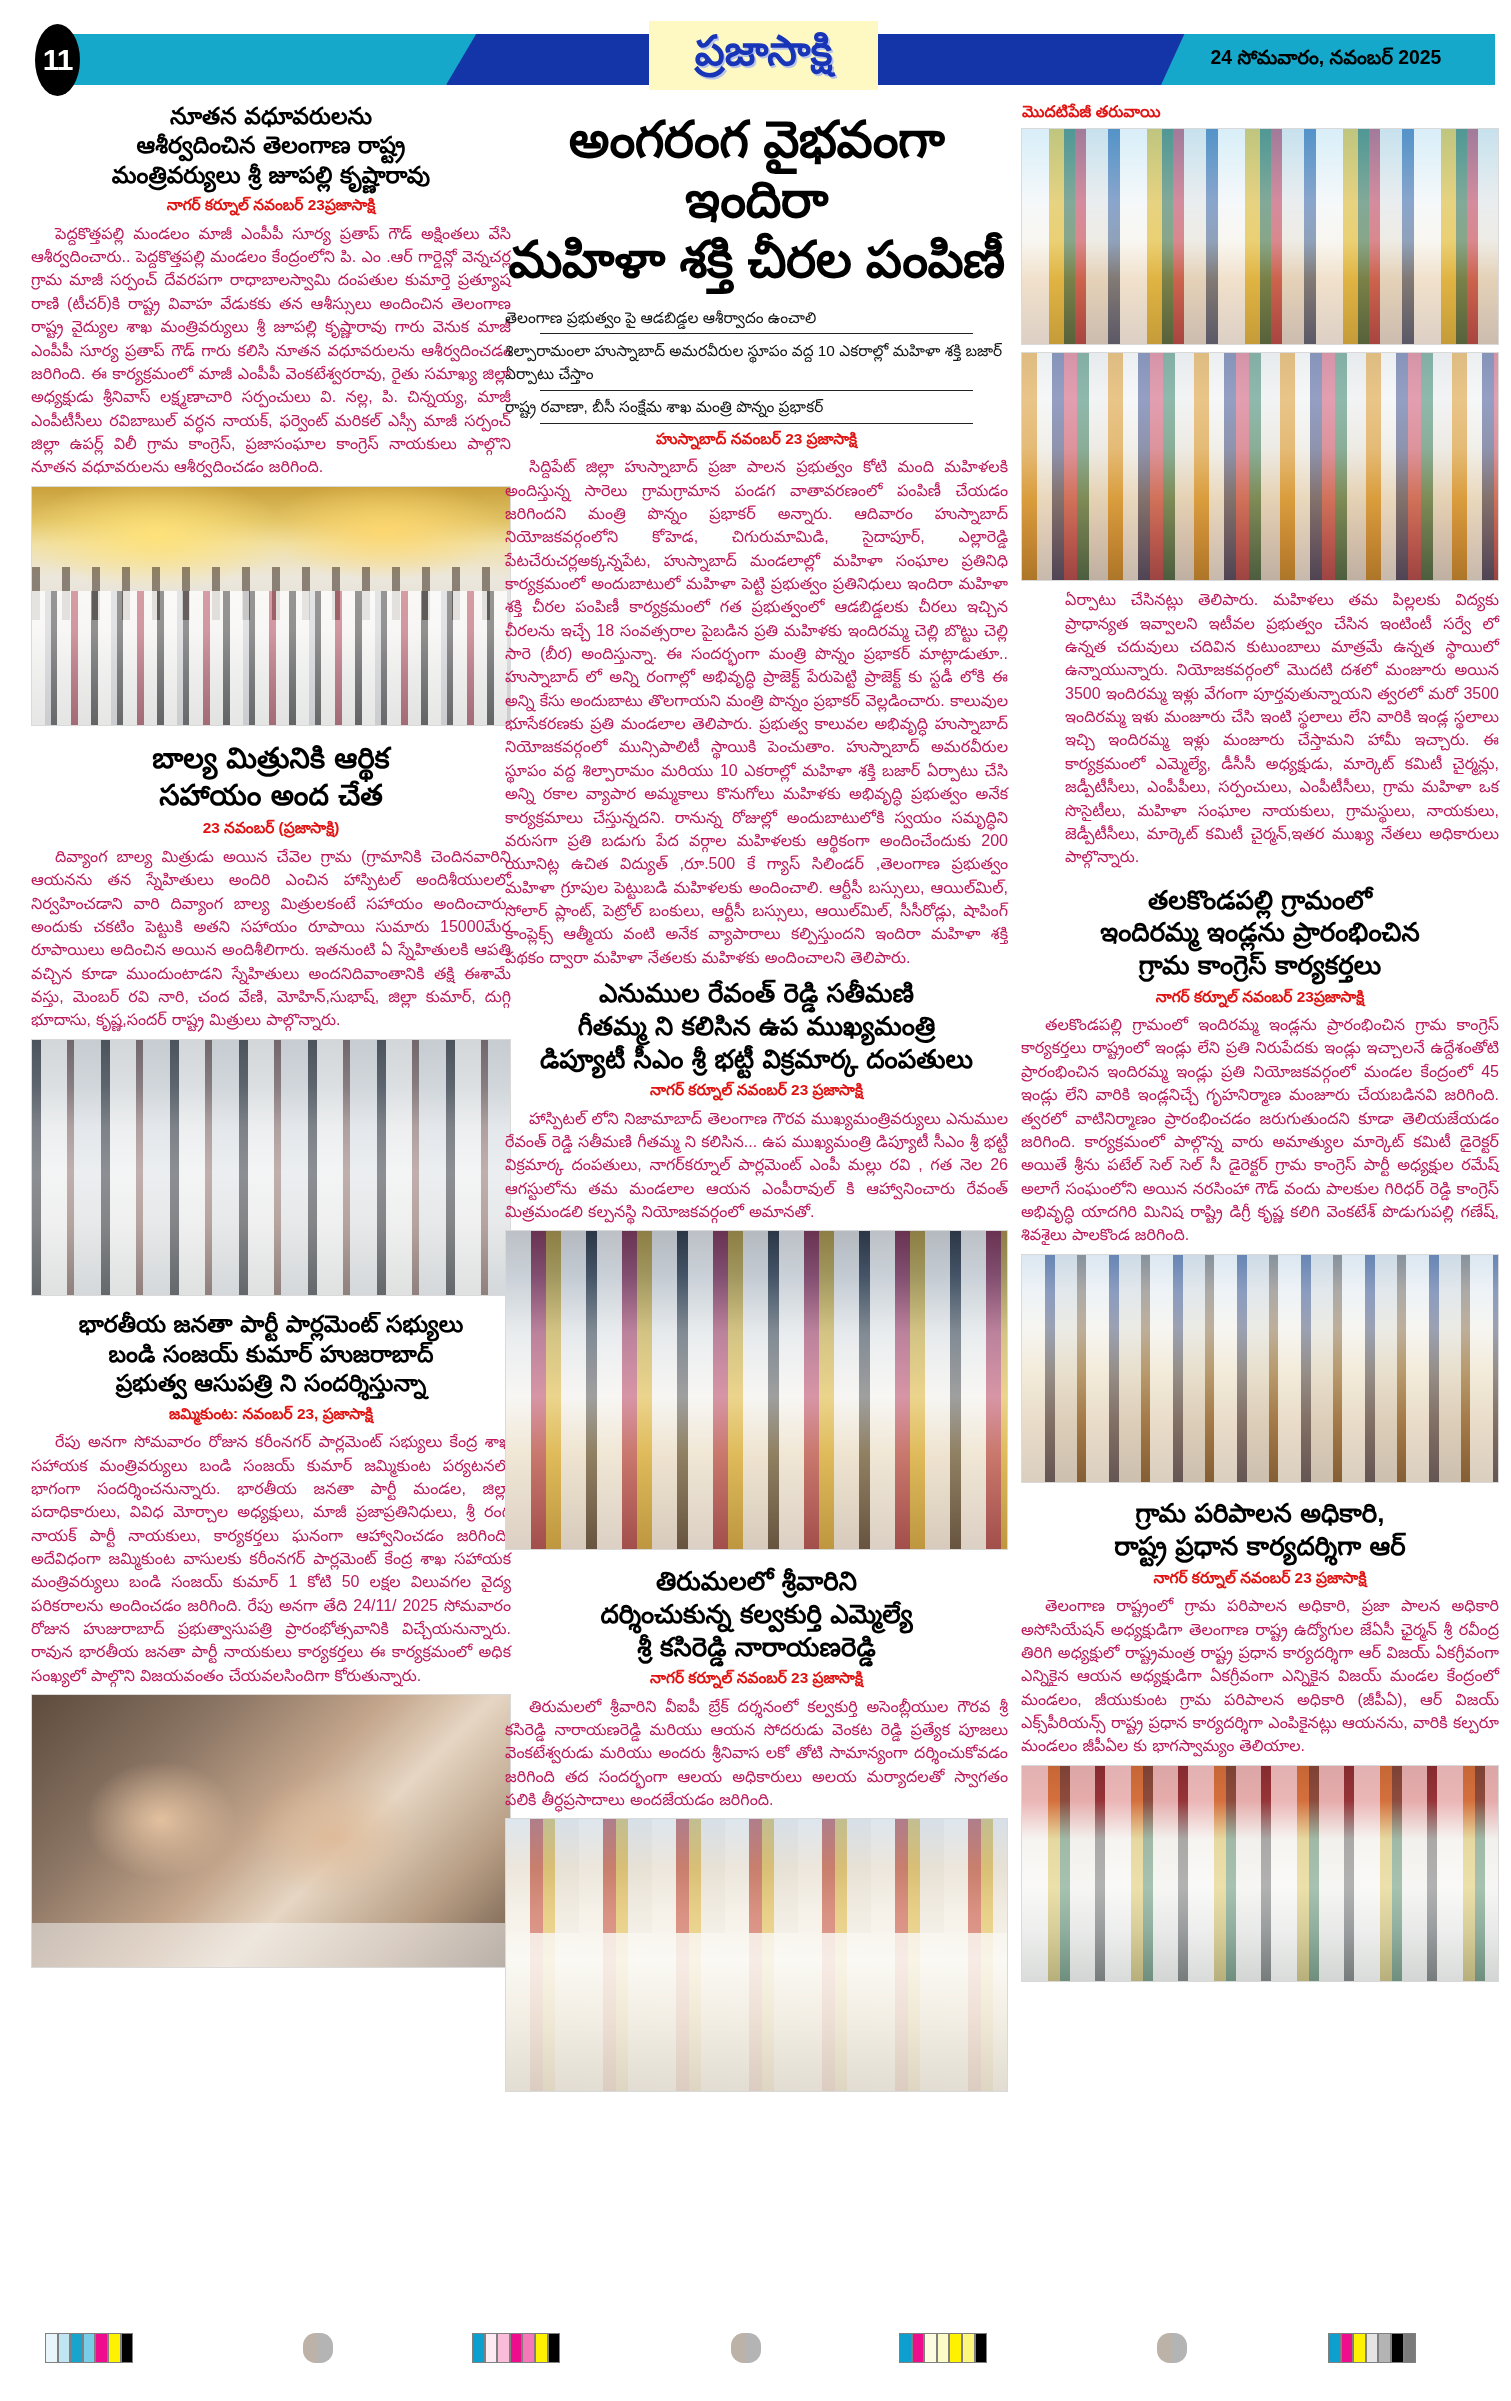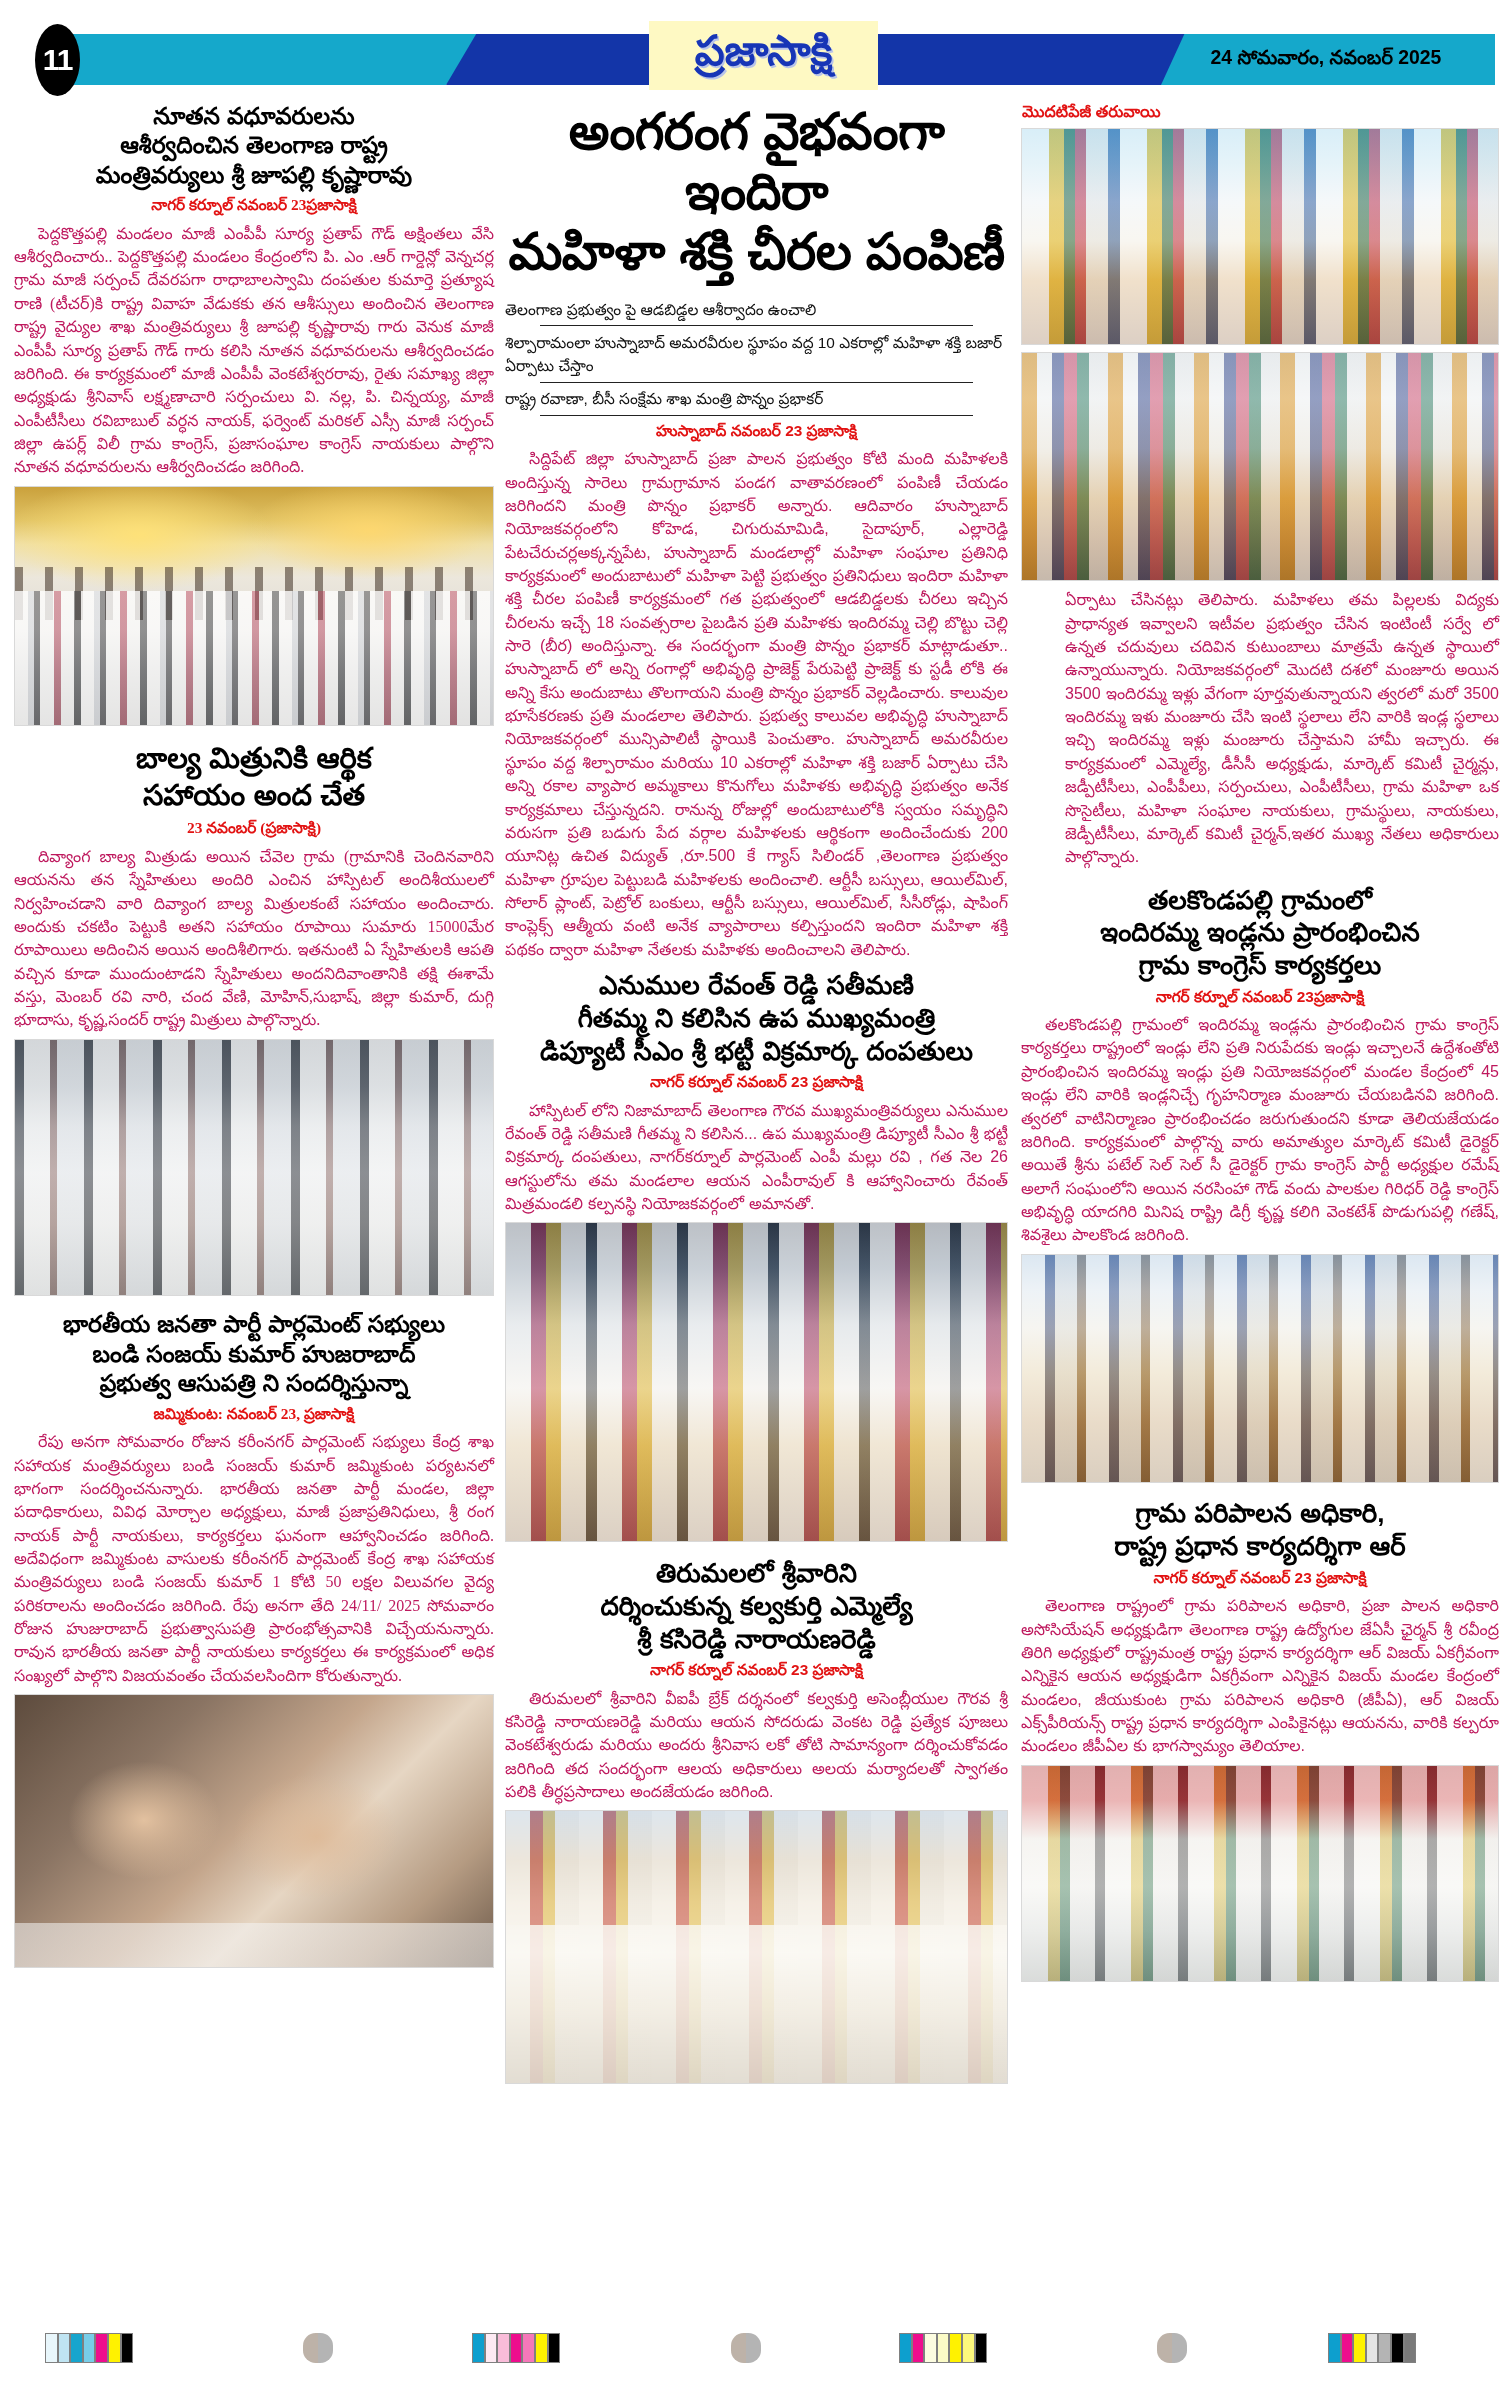--- a/index.html
+++ b/index.html
@@ -92,22 +92,22 @@
     font-weight: bold;
     z-index: 7;
     white-space: nowrap;
   }
 
   
   .col {
     position: absolute;
     top: 102px;
   }
-  .col-left   { left: 14px;   width: 480px; font-family: Liberation Serif, serif; }
-  .col-mid    { left: 505px;  width: 503px; }
+  .col-left   { left: 31px;   width: 480px; }
+  .col-mid    { left: 505px;  width: 503px; margin-top: 8px; }
   .col-right  { left: 1021px; width: 478px; }
 
   
   .hl {
     text-align: center;
     font-weight: bold;
     color: #000;
     line-height: 1.26;
     margin: 0 auto;
     word-spacing: 1.1px;

